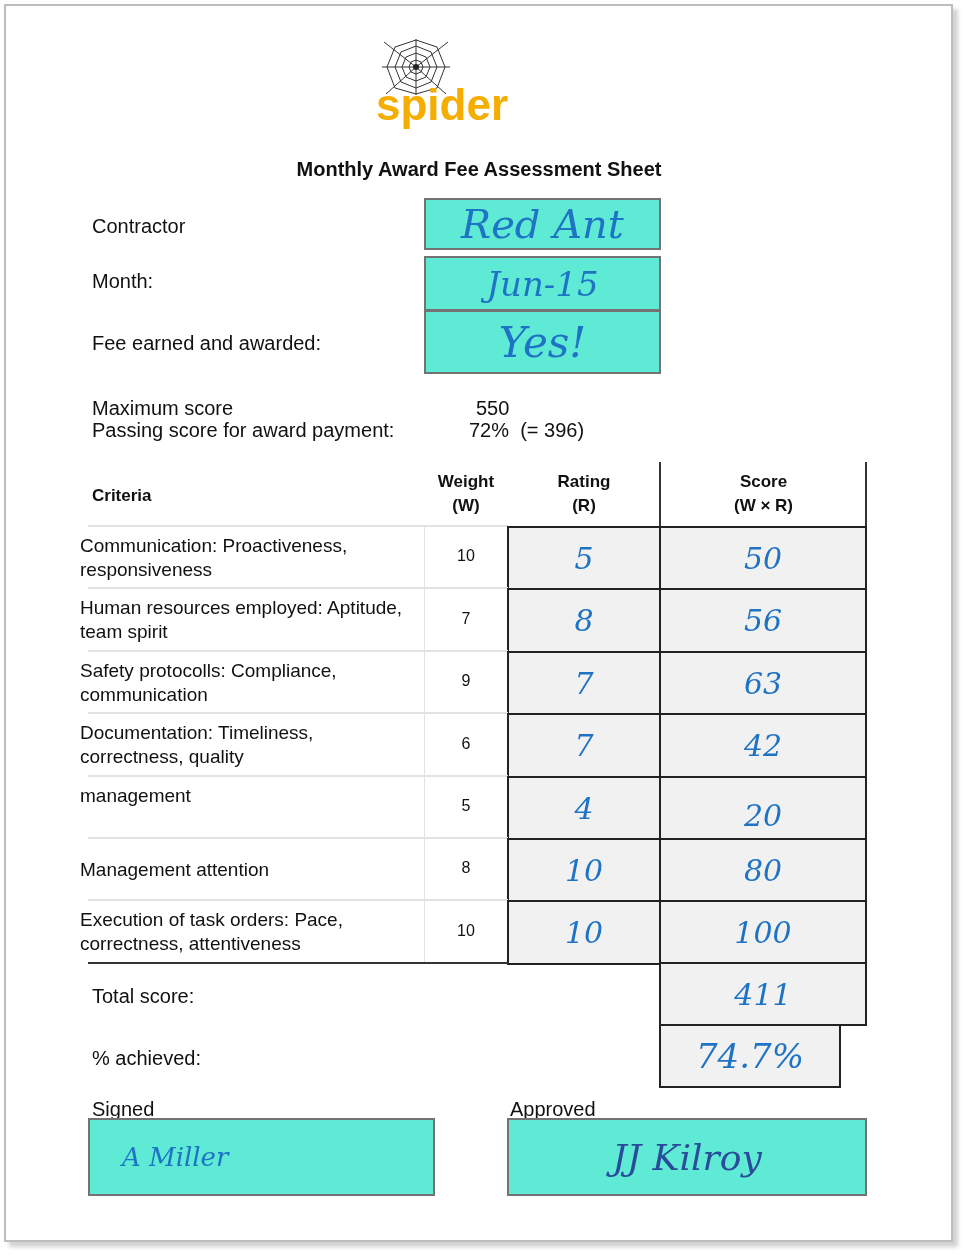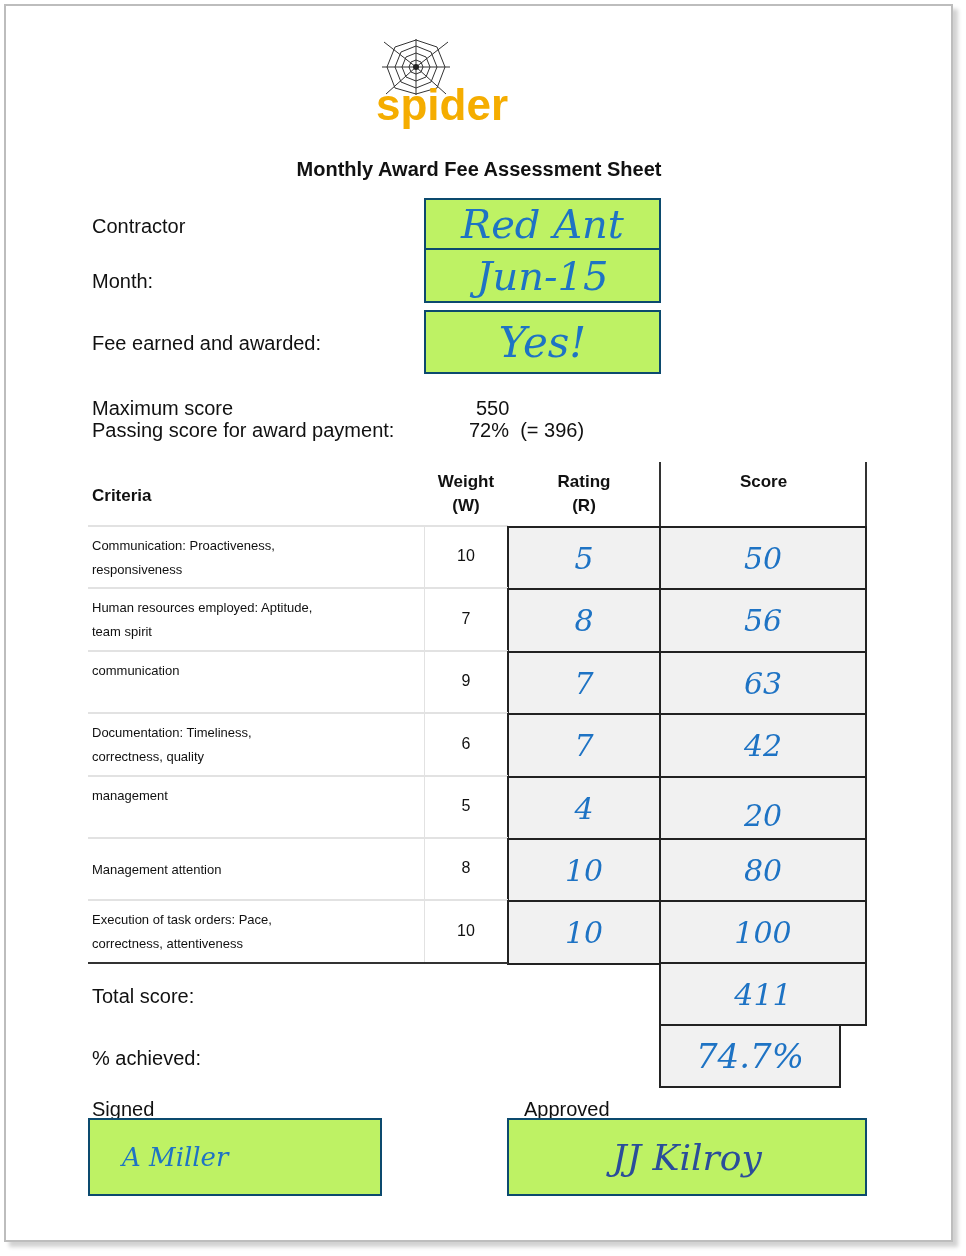--- a/index.html
+++ b/index.html
@@ -3,25 +3,25 @@
 <meta charset="utf-8">
 <style>
   html, body { margin: 0; padding: 0; background: #ffffff; }
   body { width: 966px; height: 1256px; position: relative; overflow: hidden; font-family: "Liberation Sans", sans-serif; color: #111; }
   .page { position: absolute; left: 4px; top: 4px; width: 945px; height: 1234px; background: #fff; border: 2px solid #bdbdbd; box-shadow: 5px 5px 4px rgba(0,0,0,0.18); }
   .abs { position: absolute; }
   .lbl { font-size: 20px; color: #111; }
   .hand { font-family: "DejaVu Serif", serif; font-style: italic; color: #1e73c4; font-weight: normal; }
   .logo-word { position: absolute; left: 376px; top: 80px; font-size: 44px; font-weight: bold; color: #f5ad00; font-family: "Liberation Sans", sans-serif; letter-spacing: 0px; }
   .title { position: absolute; left: 0; width: 958px; top: 158px; text-align: center; font-size: 20px; font-weight: bold; }
-  .box { position: absolute; background: #bef264; border: 2px solid #0c4a6e; box-sizing: border-box; display: flex; align-items: center; justify-content: center; }
+  .box { position: absolute; background: #5eead4; border: 2px solid #737373; box-sizing: border-box; display: flex; align-items: center; justify-content: center; }
   .hdr { position: absolute; font-weight: bold; font-size: 17px; text-align: center; line-height: 24px; }
   .hline { position: absolute; height: 2px; background: #e2e2e2; }
   .vline { position: absolute; width: 1px; background: #e2e2e2; }
-  .crit { position: absolute; left: 92px; font-size: 13px; line-height: 24px; width: 330px; }
+  .crit { position: absolute; left: 80px; font-size: 19px; line-height: 24px; width: 330px; }
   .wt { position: absolute; left: 425px; width: 82px; text-align: center; font-size: 16px; }
   .cell { position: absolute; background: #f1f1f1; border: 2px solid #222; box-sizing: border-box; display: flex; align-items: center; justify-content: center; font-size: 30px; }
 </style>
 </head>
 <body>
 
 <div class="page"></div>
 
 <svg class="abs" style="left:380px;top:38px" width="72" height="58" viewBox="0 0 72 58">
   <g stroke="#333" stroke-width="1" fill="none">
@@ -41,41 +41,42 @@
   <circle cx="36" cy="29" r="3" fill="#222"></circle>
 </svg>
 <div class="logo-word">spider</div>
 
 <div class="title">Monthly Award Fee Assessment Sheet</div>
 
 <div class="abs lbl" style="left:92px;top:215px">Contractor</div>
 <div class="box hand" style="left:424px;top:198px;width:237px;height:52px;font-size:40px;">Red Ant</div>
 
 <div class="abs lbl" style="left:92px;top:270px">Month:</div>
-<div class="box hand" style="left:424px;top:248px;width:237px;height:55px;font-size:40px;">Jun-15</div>
+<div class="box hand" style="left:424px;top:256px;width:237px;height:55px;font-size:34px;">Jun-15</div>
 
 <div class="abs lbl" style="left:92px;top:332px">Fee earned and awarded:</div>
 <div class="box hand" style="left:424px;top:310px;width:237px;height:64px;font-size:42px;">Yes!</div>
 
 <div class="abs lbl" style="left:92px;top:397px">Maximum score</div>
 <div class="abs lbl" style="left:476px;top:397px">550</div>
 <div class="abs lbl" style="left:92px;top:419px">Passing score for award payment:</div>
 <div class="abs lbl" style="left:469px;top:419px;white-space:pre">72%  (= 396)</div>
 
 <div class="hdr" style="left:92px;top:484px;text-align:left">Criteria</div>
 <div class="hdr" style="left:425px;top:470px;width:82px">
   <div>Weight</div>
   <div>(W)</div>
 </div>
 <div class="hdr" style="left:508px;top:470px;width:152px">
   <div>Rating</div>
   <div>(R)</div>
 </div>
 <div class="hdr" style="left:660px;top:470px;width:207px">
   <div>Score</div>
+  <div>(W × R)</div>
 </div>
 <div class="abs" style="left:659px;top:462px;width:2px;height:64px;background:#333"></div>
 <div class="abs" style="left:865px;top:462px;width:2px;height:64px;background:#333"></div>
 <div class="hline" style="left:88px;top:525px;width:420px"></div>
 
 <div id="rows">
     <div class="crit" style="top: 534px;">
       <div>Communication: Proactiveness,</div>
       <div>responsiveness</div>
     </div>
@@ -85,20 +86,21 @@
     <div class="hline" style="left: 88px; width: 420px; top: 587px;"></div>
     <div class="crit" style="top: 596px;">
       <div>Human resources employed: Aptitude,</div>
       <div>team spirit</div>
     </div>
     <div class="wt" style="top: 609.5px;">7</div>
     <div class="cell hand" style="left: 507px; top: 588px; width: 154px; height: 65px;">8</div>
     <div class="cell hand" style="left: 659px; top: 588px; width: 208px; height: 65px;">56</div>
     <div class="hline" style="left: 88px; width: 420px; top: 650px;"></div>
     <div class="crit" style="top: 659px;">
+      <div>Safety protocolls: Compliance,</div>
       <div>communication</div>
     </div>
     <div class="wt" style="top: 672px;">9</div>
     <div class="cell hand" style="left: 507px; top: 651px; width: 154px; height: 64px;">7</div>
     <div class="cell hand" style="left: 659px; top: 651px; width: 208px; height: 64px;">63</div>
     <div class="hline" style="left: 88px; width: 420px; top: 712px;"></div>
     <div class="crit" style="top: 721px;">
       <div>Documentation: Timeliness,</div>
       <div>correctness, quality</div>
     </div>
@@ -131,15 +133,15 @@
   </div>
 <div class="vline" style="left:424px;top:526px;height:437px"></div>
 <div class="abs" style="left:88px;top:962px;width:420px;height:2px;background:#333"></div>
 
 <div class="abs lbl" style="left:92px;top:985px">Total score:</div>
 <div class="cell hand" style="left:659px;top:962px;width:208px;height:64px">411</div>
 <div class="abs lbl" style="left:92px;top:1047px">% achieved:</div>
 <div class="cell hand" style="left:659px;top:1024px;width:182px;height:64px;font-size:34px">74.7%</div>
 
 <div class="abs lbl" style="left:92px;top:1098px">Signed</div>
-<div class="box hand" style="left:88px;top:1118px;width:294px;height:78px;justify-content:flex-start;padding-left:32px;font-size:26px;">A Miller</div>
-<div class="abs lbl" style="left:524px;top:1098px">Approved</div>
+<div class="box hand" style="left:88px;top:1118px;width:347px;height:78px;justify-content:flex-start;padding-left:32px;font-size:26px;">A Miller</div>
+<div class="abs lbl" style="left:510px;top:1098px">Approved</div>
 <div class="box hand" style="left:507px;top:1118px;width:360px;height:78px;font-size:36px;color:#2a4d9a;">JJ Kilroy</div>
 
 </body></html>

